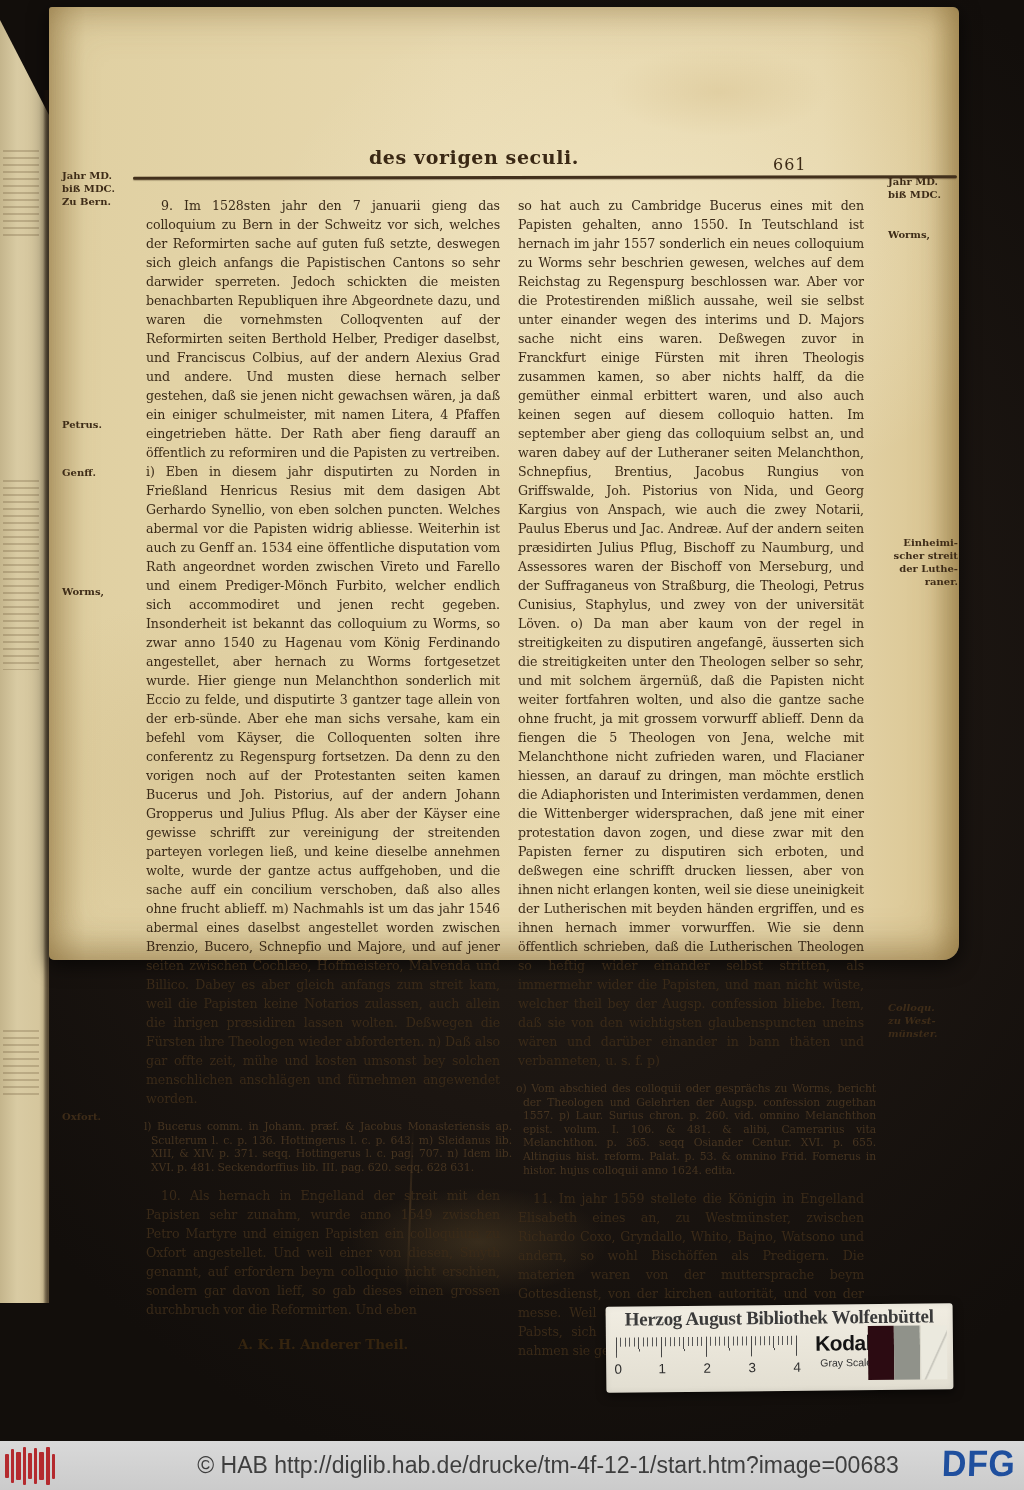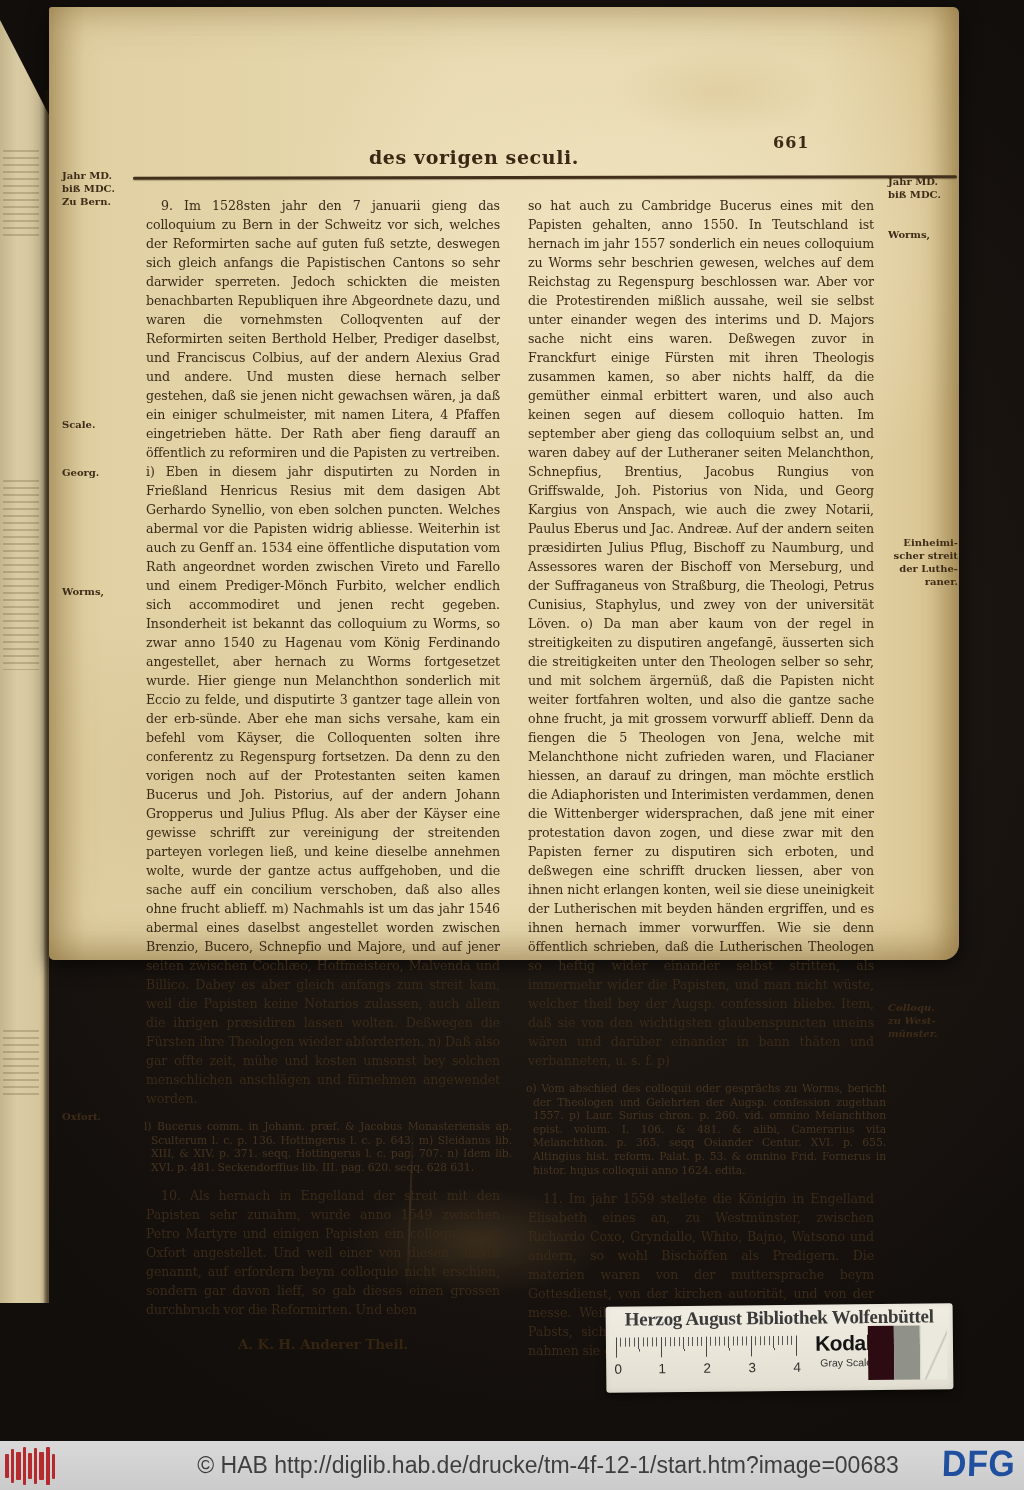--- a/index.html
+++ b/index.html
@@ -52,34 +52,34 @@
   }
   .stain{position:absolute;border-radius:50%;pointer-events:none;}
   .stain.s1{left:560px;top:40px;width:220px;height:90px;background:radial-gradient(ellipse,rgba(190,158,95,0.20),transparent 70%);}
   .stain.s2{left:300px;top:1180px;width:260px;height:110px;background:radial-gradient(ellipse,rgba(170,135,75,0.22),transparent 70%);}
   
   .running-title{
     position:absolute;top:139px;left:255px;width:340px;text-align:center;
     font-size:19px;font-weight:bold;color:#3a2814;letter-spacing:0.6px;
   }
   .page-number{
-    position:absolute;top:126px;left:724px;font-size:16px;font-weight:bold;color:#3c2a16;letter-spacing:1px;text-align:right;
+    position:absolute;top:148px;left:724px;font-size:16px;font-weight:normal;color:#3c2a16;letter-spacing:1px;text-align:right;
   }
   .header-rule{
     position:absolute;top:169px;left:84px;width:824px;height:3px;
     background:#42301c;transform:rotate(-0.12deg);border-radius:2px;
     box-shadow:0 1px 1px rgba(66,48,28,0.35);
   }
   
   .col{
     position:absolute;top:177px;text-align:justify;color:#3a2a18;
     font-size:12.6px;line-height:19px;letter-spacing:-0.1px;overflow-wrap:break-word;
   }
   .col.left{left:85px;width:378px;}
-  .col.right{left:467px;width:370px;}
+  .col.right{left:457px;width:370px;}
   .col p{margin:12px;}
   .col p.indent{text-indent:15px;}
   .footnote{
     font-size:10.8px;line-height:13.6px;color:#463420;
     padding-left:17px;margin:3px 0 2px !important;text-indent:-7px;
   }
   .catchword-line{
     text-align:center;font-weight:bold;font-size:13.5px;margin-top:16px;color:#35240f;
   }
   .sig-line{
@@ -194,22 +194,22 @@
     <div class="stain s2"></div>
     <div class="crease"></div>
 
     <div class="running-title">des vorigen seculi.</div>
     <div class="page-number">661</div>
     <div class="header-rule"></div>
 
     <div class="mn lm m1">Jahr MD.
 biß MDC.
 Zu Bern.</div>
-    <div class="mn lm m2">Scale.</div>
-    <div class="mn lm m3">Georg.</div>
+    <div class="mn lm m2">Petrus.</div>
+    <div class="mn lm m3">Genff.</div>
     <div class="mn lm m4">Worms,</div>
     <div class="mn lm m5">Oxfort.</div>
 
     <div class="mn rm r1">Jahr MD.
 biß MDC.</div>
     <div class="mn rm r2">Worms,</div>
     <div class="mn rm r3">Einheimi-
 scher streit
 der Luthe-
 raner.</div>

